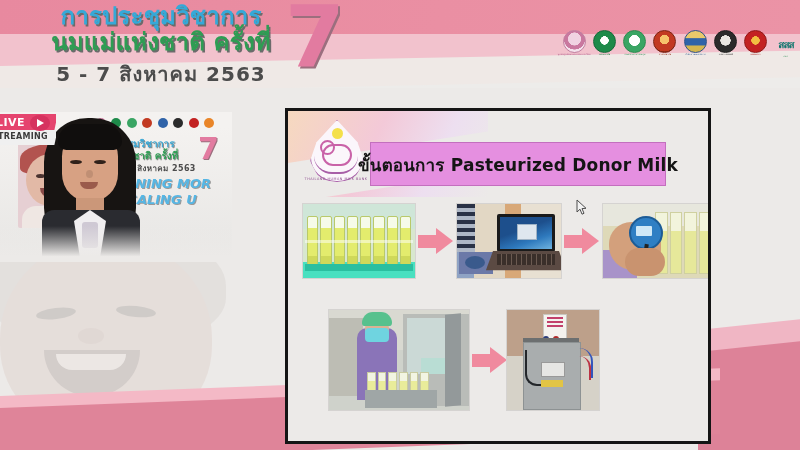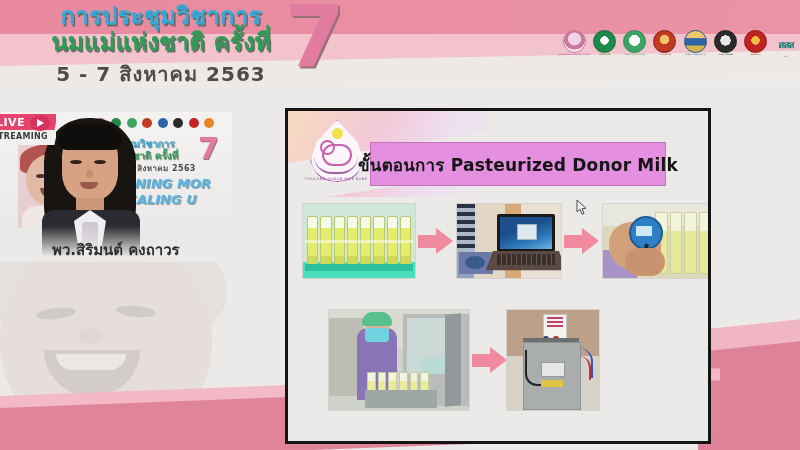--- a/index.html
+++ b/index.html
@@ -389,21 +389,20 @@
       <div class="lb-bar1"></div>
       <div class="lb-bar2"></div>
       <div class="lb-t1">LIVE</div>
       <div class="lb-play"></div>
       <div class="lb-t2">STREAMING</div>
     </div>
 
     <div class="vp-fade"></div>
   </div>
 
-  <div class="speaker-name">พว.สิริมนต์  คงถาวร</div>
 
   <div class="slide">
     <div class="slide-grad"></div>
     <div class="slide-grad2"></div>
 
     <div class="milk-logo">
       <div class="ml-drop"></div>
       <div class="ml-yellow"></div>
       <div class="ml-babyh"></div>
       <div class="ml-baby"></div>

